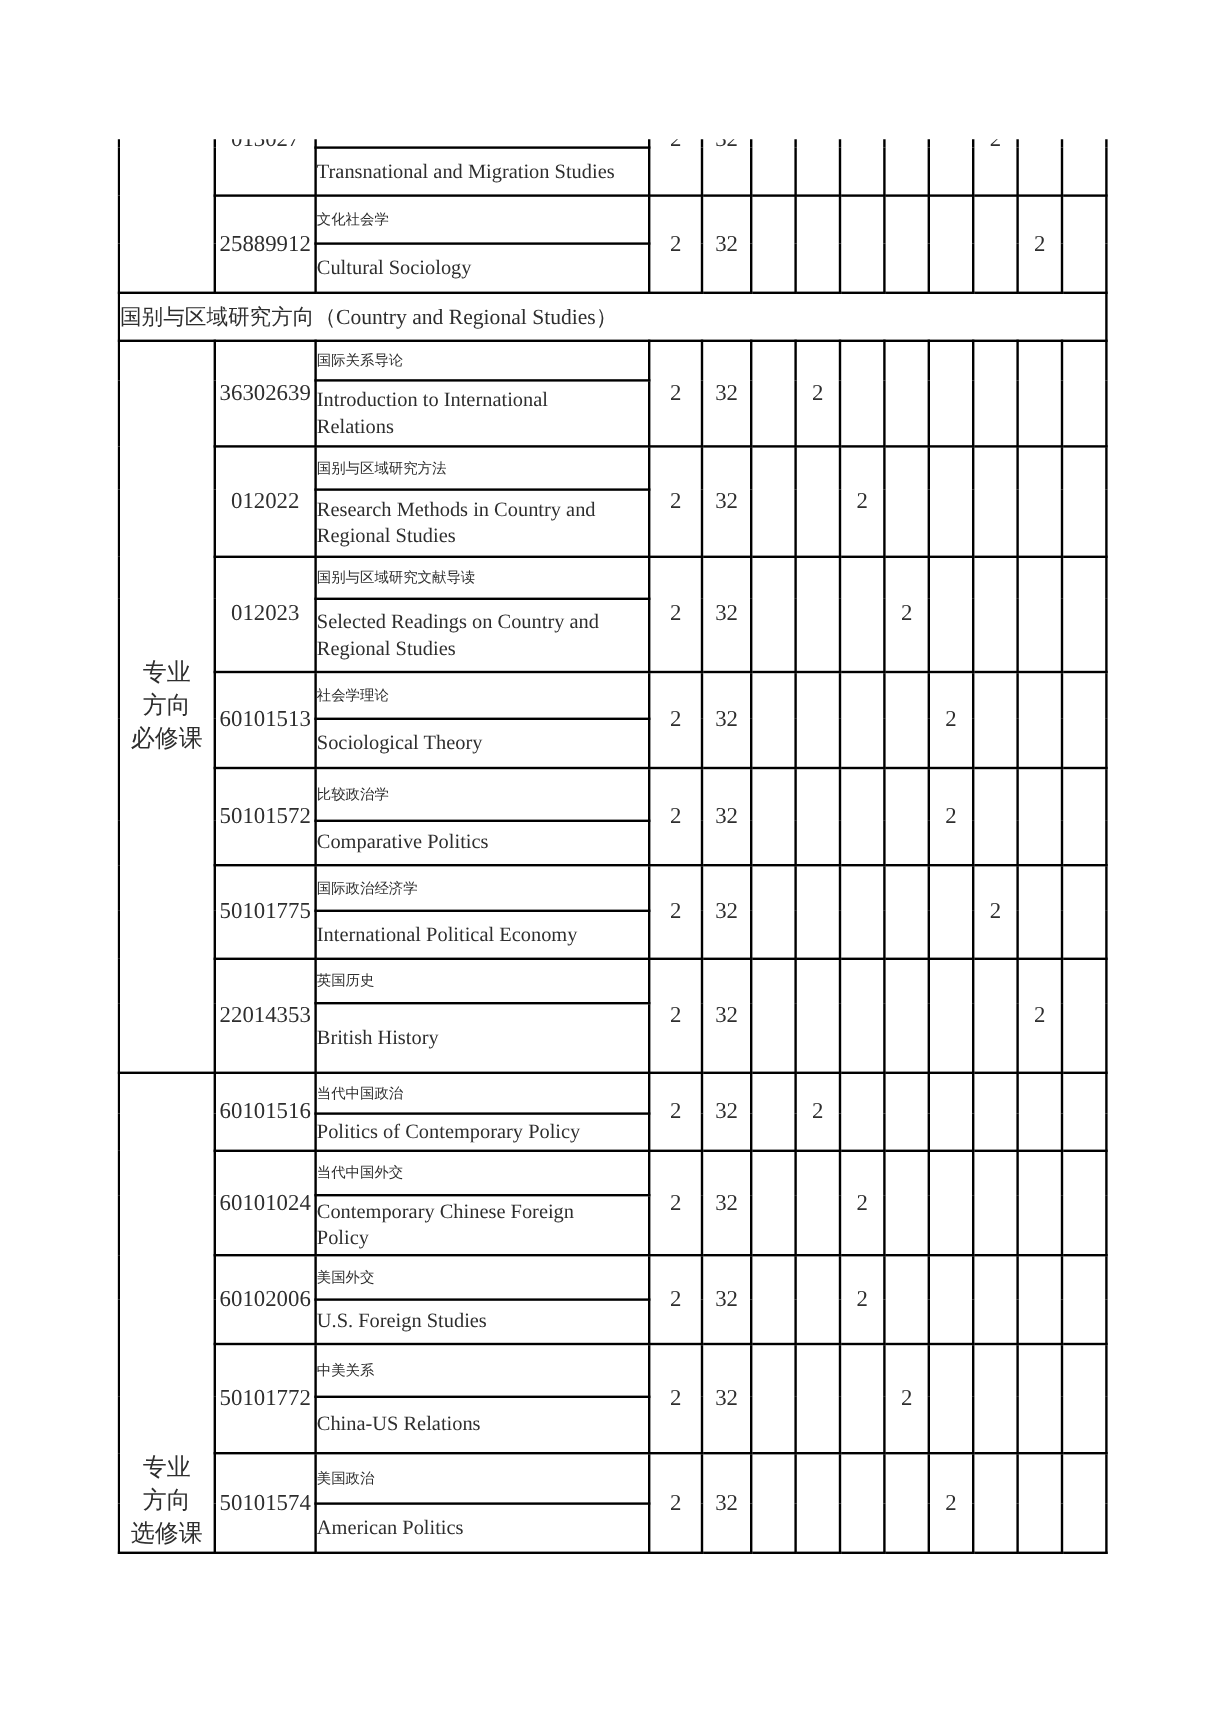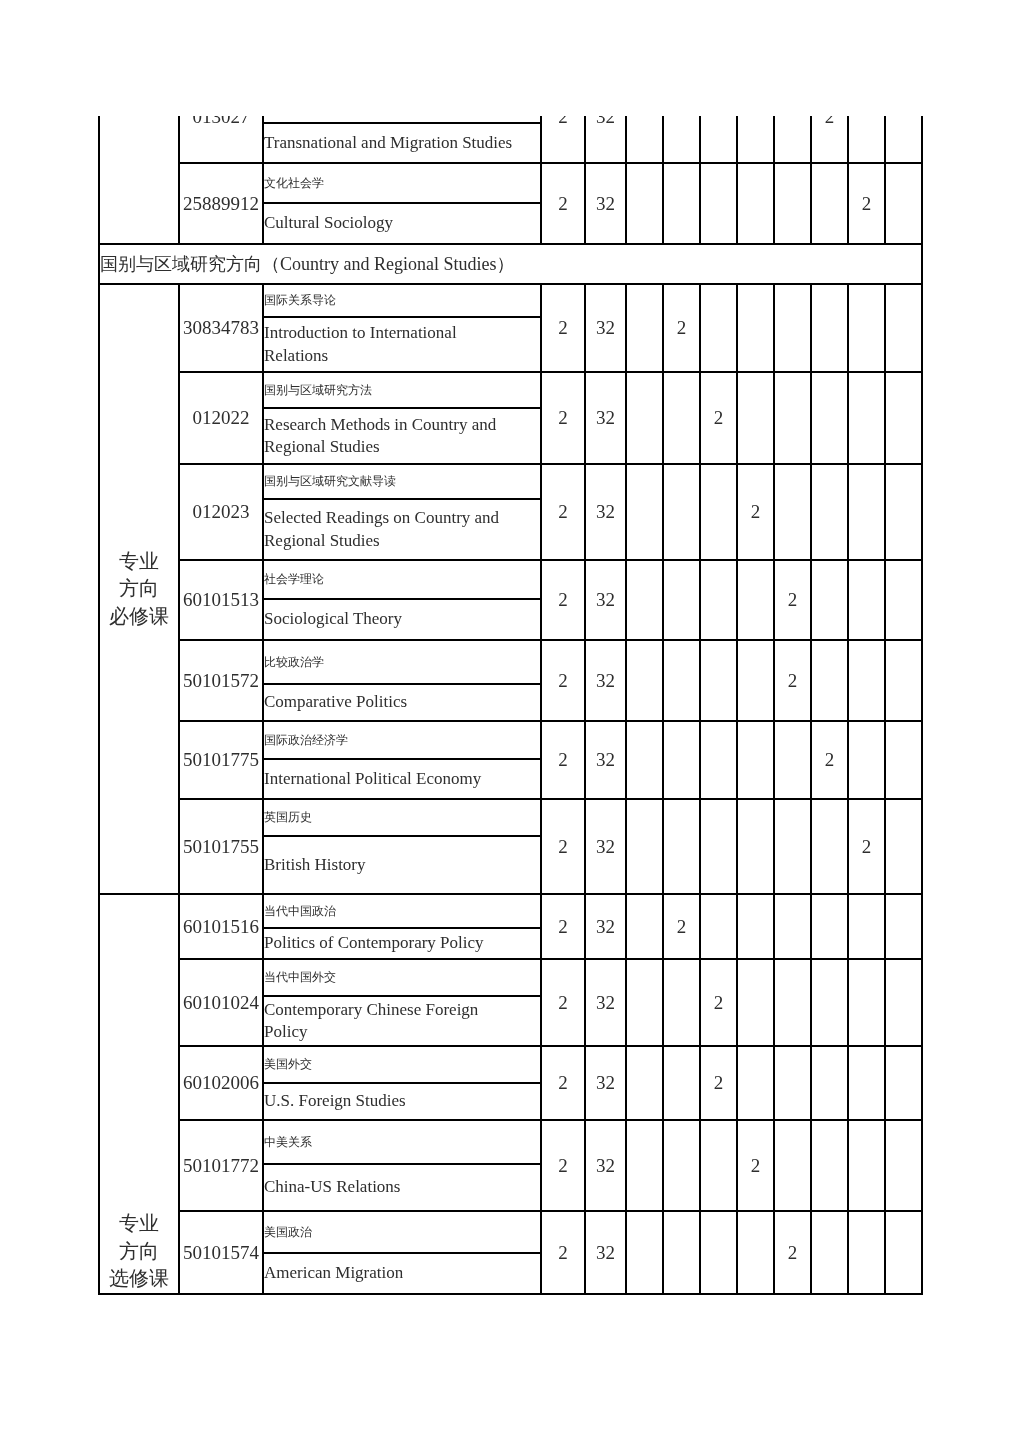--- a/index.html
+++ b/index.html
@@ -127,21 +127,21 @@
         </tr>
 
         <tr style="height:40px">
           <td class="hdr" colspan="13">国别与区域研究方向（Country and Regional Studies）</td>
         </tr>
 
         <tr style="height:33px">
           <td class="cat cat-req" rowspan="14">专业
 方向
 必修课</td>
-          <td class="code" rowspan="2">30834783</td>
+          <td class="code" rowspan="2">36302639</td>
           <td class="zh">国际关系导论</td>
           <td class="num" rowspan="2">2</td>
           <td class="num" rowspan="2">32</td>
           <td class="num" rowspan="2"></td>
           <td class="num" rowspan="2">2</td>
           <td class="num" rowspan="2"></td>
           <td class="num" rowspan="2"></td>
           <td class="num" rowspan="2"></td>
           <td class="num" rowspan="2"></td>
           <td class="num" rowspan="2"></td>
@@ -238,21 +238,21 @@
           <td class="num" rowspan="2"></td>
           <td class="num" rowspan="2">2</td>
           <td class="num" rowspan="2"></td>
           <td class="num" rowspan="2"></td>
         </tr>
         <tr style="height:40px">
           <td class="en">International Political Economy</td>
         </tr>
 
         <tr style="height:37px">
-          <td class="code" rowspan="2">50101755</td>
+          <td class="code" rowspan="2">22014353</td>
           <td class="zh">英国历史</td>
           <td class="num" rowspan="2">2</td>
           <td class="num" rowspan="2">32</td>
           <td class="num" rowspan="2"></td>
           <td class="num" rowspan="2"></td>
           <td class="num" rowspan="2"></td>
           <td class="num" rowspan="2"></td>
           <td class="num" rowspan="2"></td>
           <td class="num" rowspan="2"></td>
           <td class="num" rowspan="2">2</td>
@@ -346,19 +346,19 @@
           <td class="num" rowspan="2"></td>
           <td class="num" rowspan="2"></td>
           <td class="num" rowspan="2"></td>
           <td class="num" rowspan="2"></td>
           <td class="num" rowspan="2">2</td>
           <td class="num" rowspan="2"></td>
           <td class="num" rowspan="2"></td>
           <td class="num" rowspan="2"></td>
         </tr>
         <tr style="height:41px">
-          <td class="en">American Migration</td>
+          <td class="en">American Politics</td>
         </tr>
 
       </tbody>
     </table>
   </div>
 </div>
 
 </body></html>

